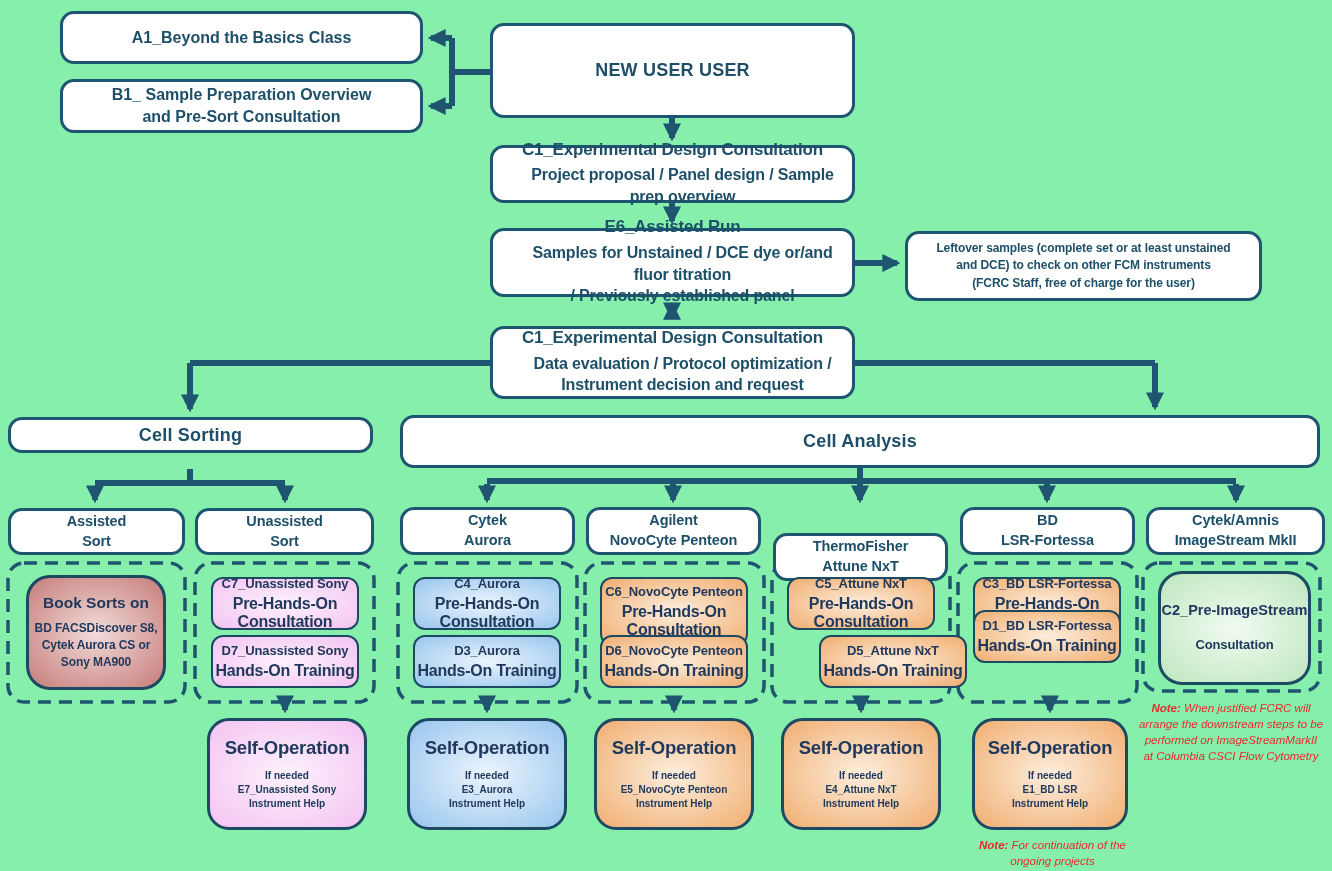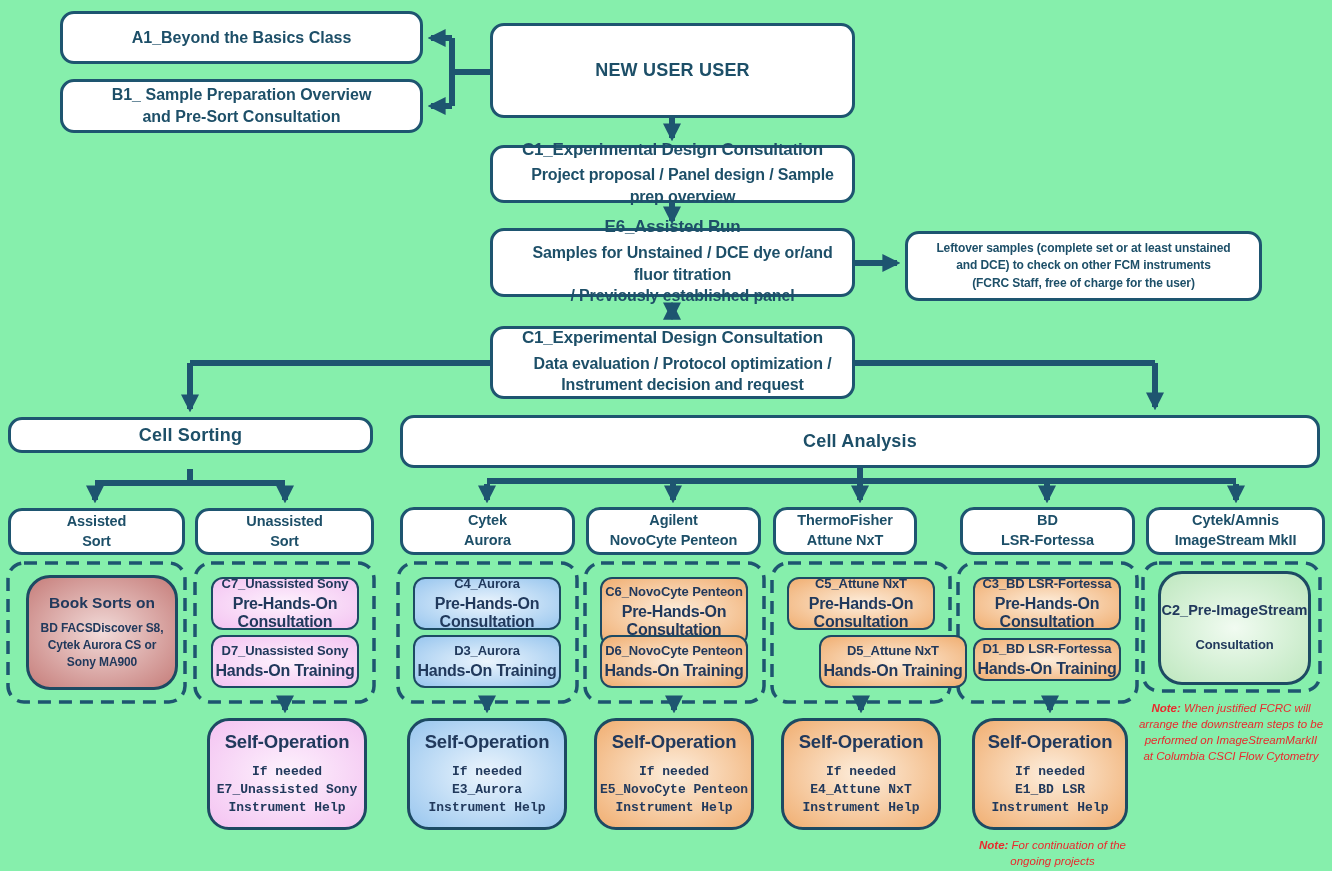--- a/index.html
+++ b/index.html
@@ -21,21 +21,21 @@
   .step{border:2.5px solid var(--edge);border-radius:12px;color:var(--navy);}
   .step .st{font-size:13px;letter-spacing:-0.1px;}
   .step .ss{font-size:16px;letter-spacing:-0.25px;margin-top:4px;}
   .bigbox{border:3px solid var(--edge);border-radius:24px;color:var(--navy);}
   .bigbox .st{font-size:15.5px;}
   .bigbox .ss{font-size:12px;margin-top:8px;line-height:1.4;letter-spacing:-0.1px;}
   .c2 .st{font-size:14.5px;}
   .c2 .ss{font-size:13px;margin-top:18px;}
   .selfop{border:3px solid var(--edge);border-radius:22px;color:var(--navy);}
   .selfop .st{font-size:18.5px;letter-spacing:-0.2px;}
-  .selfop .ss{font-size:13px;margin-top:10px;line-height:1.4;font-family:Liberation Mono, monospace;}
+  .selfop .ss{font-size:10px;margin-top:10px;line-height:1.4;}
   .pink{background:radial-gradient(ellipse at center,#fdf2fd 0%,#f4c5f2 95%);}
   .blue{background:radial-gradient(ellipse at center,#ecf5fd 0%,#9cc8ef 95%);}
   .orange{background:radial-gradient(ellipse at center,#fdeedd 0%,#f1b176 95%);}
   .redfill{background:radial-gradient(ellipse at center,#f2dbd9 0%,#c8827f 95%);}
   .green{background:radial-gradient(ellipse at center,#f1fbf1 0%,#c0e8c1 95%);}
   .note{position:absolute;z-index:2;color:var(--red);font-style:italic;font-size:11.5px;line-height:1.4;text-align:center;}
   .note b{font-weight:bold;}
 </style>
 </head>
 <body>
@@ -135,34 +135,34 @@
 Sort</span>
   </div>
   <div class="bx wbox h2t" style="left:400px;top:507px;width:175px;height:48px">
     <span class="pre">Cytek
 Aurora</span>
   </div>
   <div class="bx wbox h2t" style="left:586px;top:507px;width:175px;height:48px">
     <span class="pre">Agilent
 NovoCyte Penteon</span>
   </div>
-  <div class="bx wbox h2t" style="left:773px;top:507px;width:144px;height:48px">
+  <div class="bx wbox h2t" style="left:773px;top:533px;width:175px;height:48px">
     <span class="pre">ThermoFisher
 Attune NxT</span>
   </div>
   <div class="bx wbox h2t" style="left:960px;top:507px;width:175px;height:48px">
     <span class="pre">BD
 LSR-Fortessa</span>
   </div>
   <div class="bx wbox h2t" style="left:1146px;top:507px;width:179px;height:48px">
     <span class="pre">Cytek/Amnis
 ImageStream MkII</span>
   </div>
 
-  <div class="bx bigbox redfill" style="left:26px;top:575px;width:152px;height:115px">
+  <div class="bx bigbox redfill" style="left:26px;top:575px;width:140px;height:115px">
     <div class="st">Book Sorts on</div>
     <div class="ss pre">BD FACSDiscover S8,
 Cytek Aurora CS or
 Sony MA900</div>
   </div>
 
   <div class="bx step pink" style="left:211px;top:577px;width:148px;height:53px">
     <div class="st">C7_Unassisted Sony</div>
     <div class="ss">Pre-Hands-On Consultation</div>
   </div>
@@ -195,21 +195,21 @@
   </div>
   <div class="bx step orange" style="left:819px;top:635px;width:148px;height:53px">
     <div class="st">D5_Attune NxT</div>
     <div class="ss">Hands-On Training</div>
   </div>
 
   <div class="bx step orange" style="left:973px;top:577px;width:148px;height:53px">
     <div class="st">C3_BD LSR-Fortessa</div>
     <div class="ss">Pre-Hands-On Consultation</div>
   </div>
-  <div class="bx step orange" style="left:973px;top:638px;width:148px;height:43px">
+  <div class="bx step orange" style="left:973px;top:610px;width:148px;height:53px">
     <div class="st">D1_BD LSR-Fortessa</div>
     <div class="ss">Hands-On Training</div>
   </div>
 
   <div class="bx bigbox green c2" style="left:1158px;top:571px;width:153px;height:114px">
     <div class="st">C2_Pre-ImageStream</div>
     <div class="ss">Consultation</div>
   </div>
 
   <div class="bx selfop pink" style="left:207px;top:718px;width:160px;height:112px">

